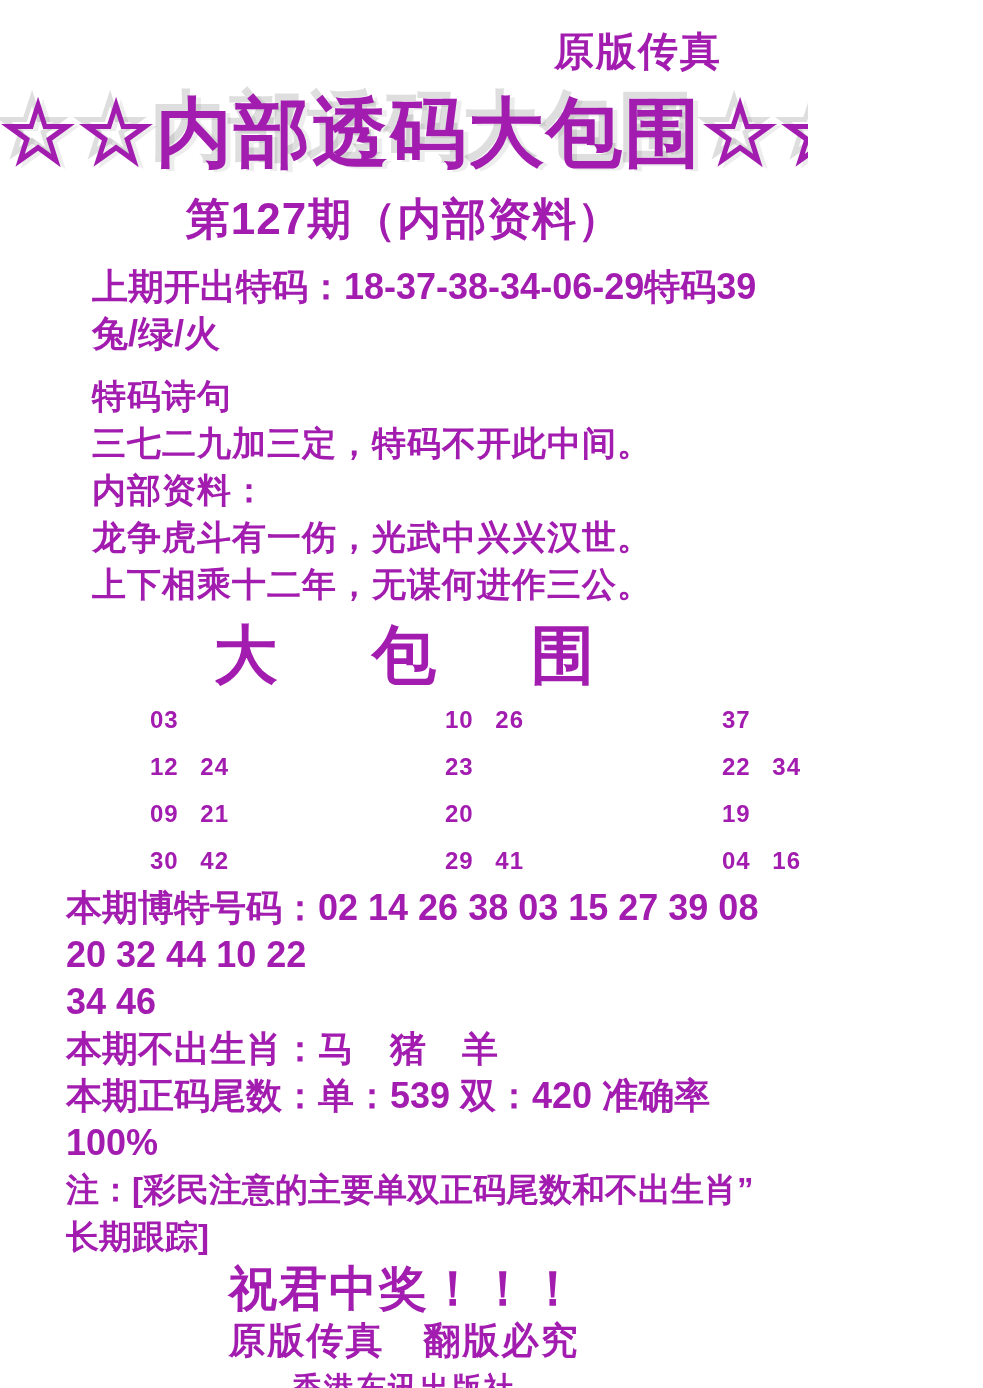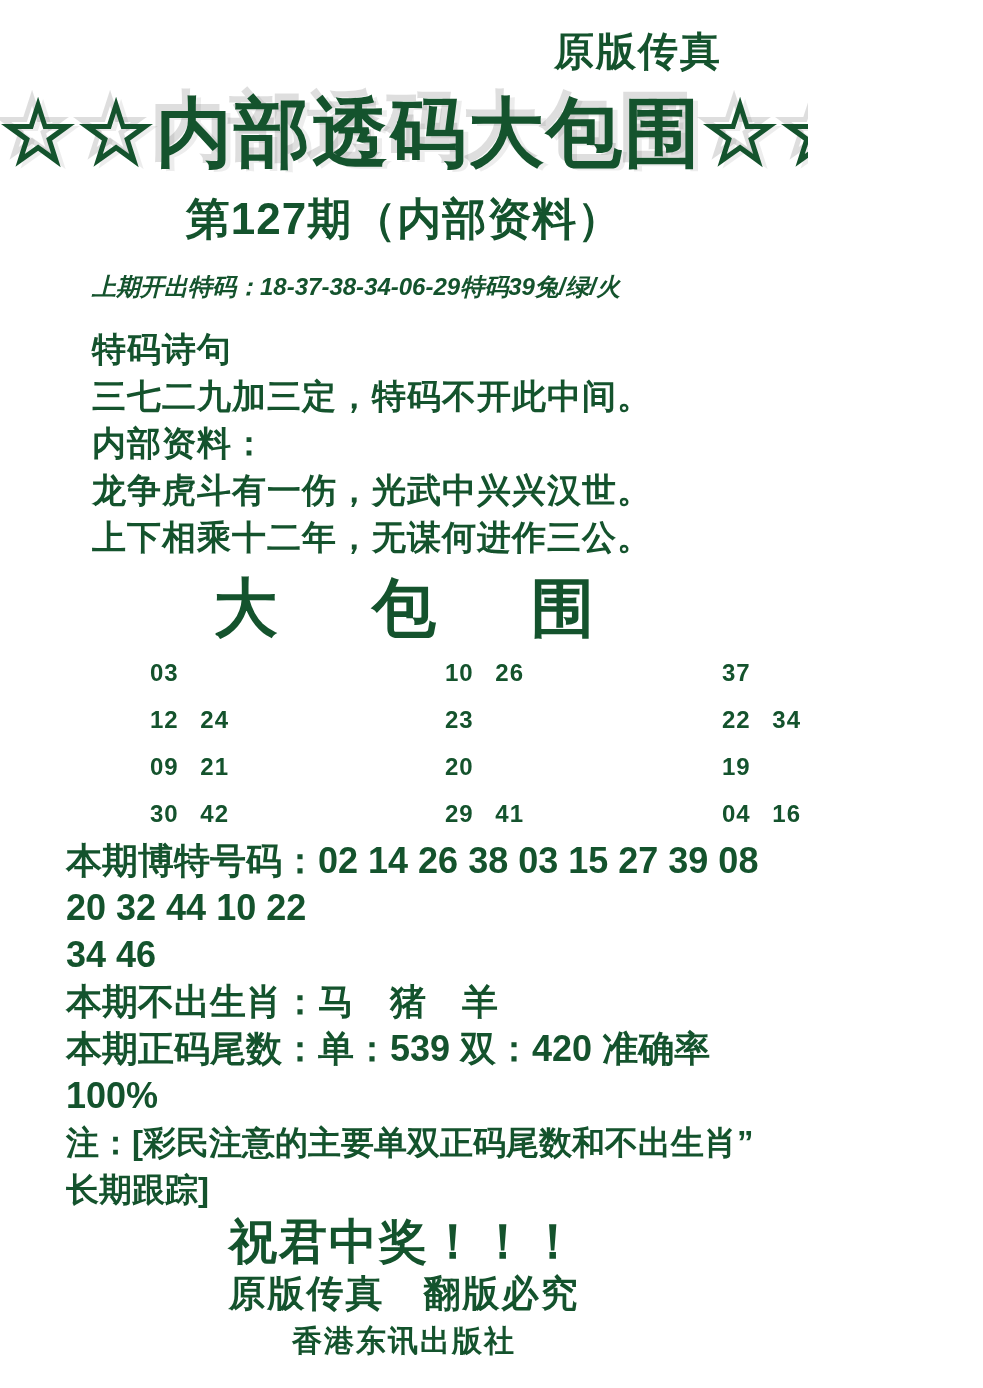--- a/index.html
+++ b/index.html
@@ -5,21 +5,21 @@
   html, body {
     margin: 0;
     padding: 0;
     background: #ffffff;
   }
   .page {
     position: relative;
     width: 808px;
     height: 1388px;
     background: #ffffff;
-    color: #14532d;
+    color: #a21caf;
     font-family: "Liberation Sans", "DejaVu Sans", sans-serif;
     font-weight: bold;
     overflow: hidden;
   }
   .corner-label {
     padding: 24px 86px 0 0;
     text-align: right;
     font-size: 40px;
     letter-spacing: 2px;
   }
@@ -36,23 +36,22 @@
   }
   .issue-line {
     margin-top: 8px;
     text-align: center;
     font-size: 44px;
     line-height: 52px;
     letter-spacing: 1px;
   }
   .last-draw {
     margin: 18px 14px 0 92px;
-    font-size: 24px;
+    font-size: 36px;
     line-height: 47px;
-    font-style: italic;
   }
   .poem-block {
     margin: 16px 0 0 92px;
   }
   .poem-line {
     font-size: 34px;
     line-height: 47px;
     letter-spacing: 1px;
   }
   .encirclement-title {

